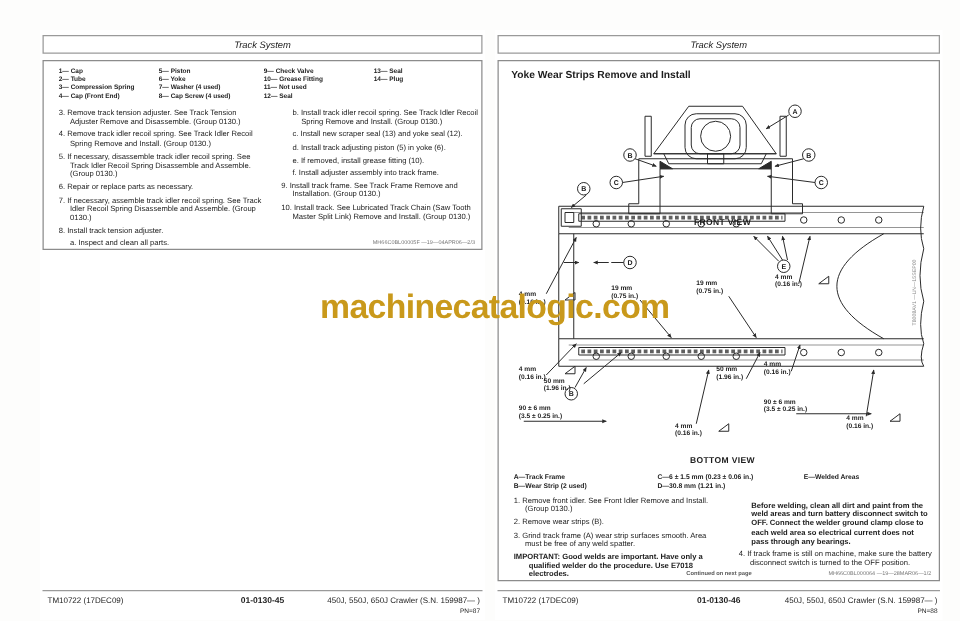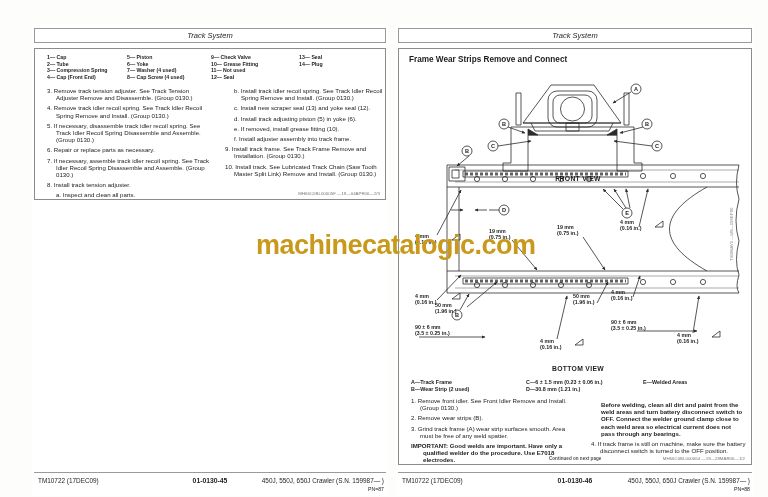--- a/index.html
+++ b/index.html
@@ -126,21 +126,21 @@
     <span class="f-mid">01-0130-45</span>
     <span class="f-right">450J, 550J, 650J Crawler (S.N. 159987— )</span>
     <span class="f-pn">PN=87</span>
   </div>
 </div>
 
 <div class="page" id="right-page">
   <div class="hdr-bar">Track System</div>
 
   <div class="content-box" id="right-box">
-    <div class="rtitle">Frame Wear Strips Remove and Connect</div>
+    <div class="rtitle">Yoke Wear Strips Remove and Install</div>
 
     <div class="diagram">
       <svg width="342" height="312" viewBox="0 0 342 312">
         <defs>
           <marker id="arr" markerWidth="5" markerHeight="5" refX="4" refY="2" orient="auto">
             <path d="M0,0 L4.5,2 L0,4 z" fill="#2b2b2b"></path>
           </marker>
         </defs>
         <g stroke="#2b2b2b" stroke-width="0.8" fill="none">
 

